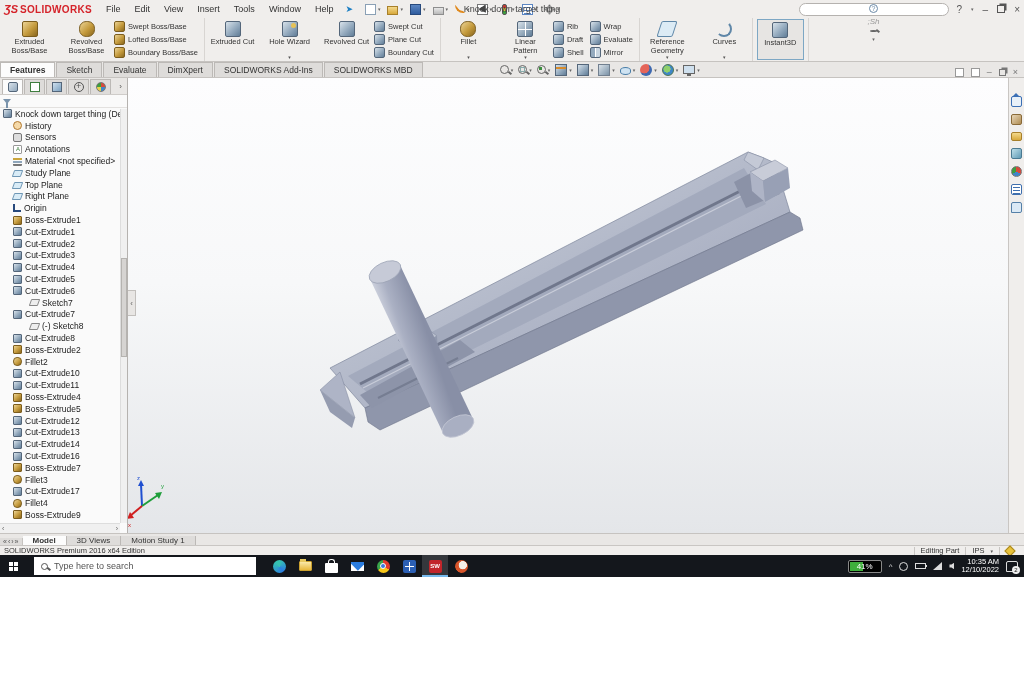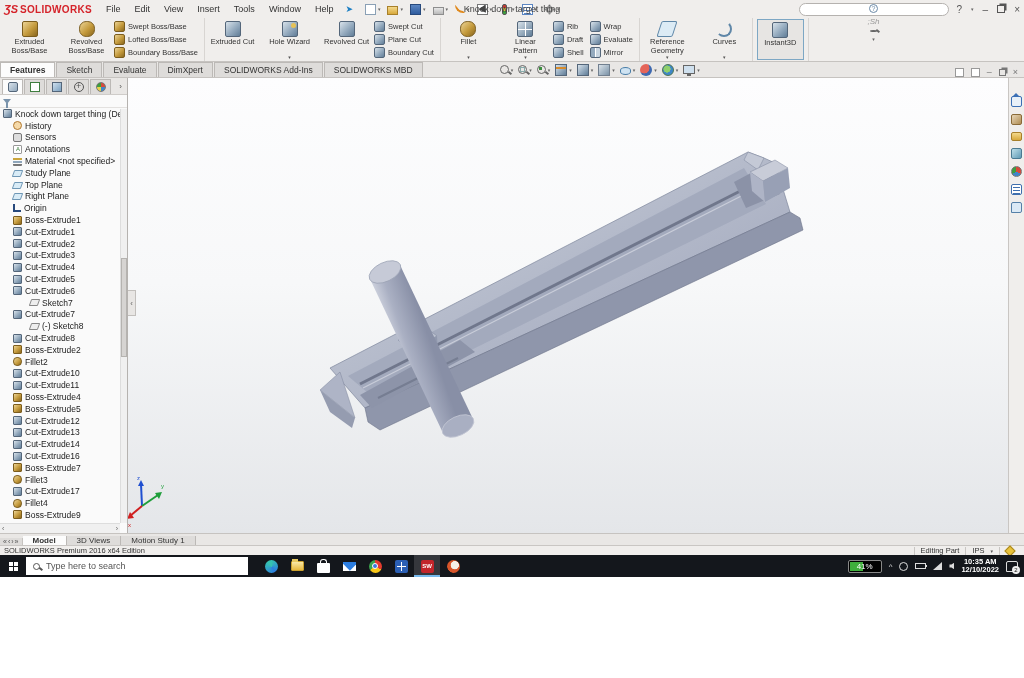--- a/index.html
+++ b/index.html
@@ -152,21 +152,21 @@
   .st-right { margin-left:auto; display:flex; align-items:center; gap:6px; }
   .st-sep { width:1px; height:8px; background:#c9c6c3; }
   .tagicon { width:8px; height:8px; background:#e8c23a; border:1px solid #a8861e; transform:rotate(45deg); margin-right:6px; }
   .stcaret { font-size:5px; color:#555; }
 
   
   .taskbar { position:absolute; top:555px; left:0; right:0; height:22px; background:#14171c; display:flex; align-items:center; color:#eee; }
   .startbtn { width:26px; height:22px; display:flex; align-items:center; justify-content:center; }
   .wingrid { display:grid; grid-template-columns:4px 4px; grid-template-rows:4px 4px; gap:1px; }
   .wingrid div { background:#fff; }
-  .tsearch { width:222px; height:18px; background:#fff; display:flex; align-items:center; gap:6px; padding:0 7px; color:#555; font-size:9px; }
+  .tsearch { width:222px; height:18px; background:#fff; display:flex; align-items:center; gap:6px; padding:0 7px; color:#555; font-size:9px;margin-left:8px; }
   .tsearch .mag { border-color:#555; }
   .tsearch .mag::after { background:#555; }
   .tb-apps { display:flex; align-items:center; height:22px; margin-left:10px; }
   .tapp { width:26px; height:22px; display:flex; align-items:center; justify-content:center; position:relative; }
   .tapp.tab-active { background:rgba(255,255,255,.14); box-shadow:inset 0 -2px 0 #76b9ed; }
   .tai { width:13px; height:13px; }
   .tb-edge { border-radius:50%; background:conic-gradient(#35c2b0,#2b7de0 40%,#35c2b0 90%); }
   .tb-explorer { background:linear-gradient(180deg,#f9e8a8,#e8b83c); border:1px solid #caa02e; height:10px; border-radius:1px; position:relative; }
   .tb-explorer::after { content:""; position:absolute; top:-3px; left:0; width:6px; height:3px; background:#e8c860; }
   .tb-store { background:#fff; border-radius:1px; position:relative; height:10px; margin-top:3px; }
@@ -181,21 +181,21 @@
   .tray { margin-left:auto; display:flex; align-items:center; gap:7px; padding-right:6px; }
   .batt41 { width:34px; height:13px; background:#000; border:1px solid #888; border-radius:2px; position:relative; display:flex; align-items:center; justify-content:center; }
   .batt41 .fill { position:absolute; left:1px; top:1px; bottom:1px; width:42%; background:#3fae3c; }
   .batt41 span { position:relative; color:#fff; font-size:8px; font-weight:normal; }
   .trayglyph { color:#ddd; font-size:8px; }
   .tr-circle { width:9px; height:9px; border:1.2px solid #ddd; border-radius:50%; }
   .tr-batt { width:11px; height:6px; border:1px solid #ddd; position:relative; }
   .tr-batt::after { content:""; position:absolute; right:-2px; top:1px; width:1.5px; height:2px; background:#ddd; }
   .tr-wifi { width:0; height:0; border-left:9px solid transparent; border-bottom:8px solid #ddd; }
   .tr-vol { width:5px; height:7px; background:#ddd; clip-path:polygon(0 30%,40% 30%,100% 0,100% 100%,40% 70%,0 70%); }
-  .clock { text-align:center; font-size:7.5px; line-height:8.5px; color:#fff;font-weight:bold; }
+  .clock { text-align:right; font-size:7.5px; line-height:8.5px; color:#fff; }
   .notif { width:12px; height:11px; border:1.2px solid #ddd; border-radius:2px 2px 2px 0; position:relative; }
   .notif span { position:absolute; right:-3px; bottom:-3px; width:8px; height:8px; background:#eee; color:#111; border-radius:50%; font-size:6px; display:flex; align-items:center; justify-content:center; }
 
   .below { position:absolute; top:578px; left:0; right:0; bottom:0; background:#fff; }
 </style>
 </head>
 <body>
 
 <div class="screen">
   <div class="app">

